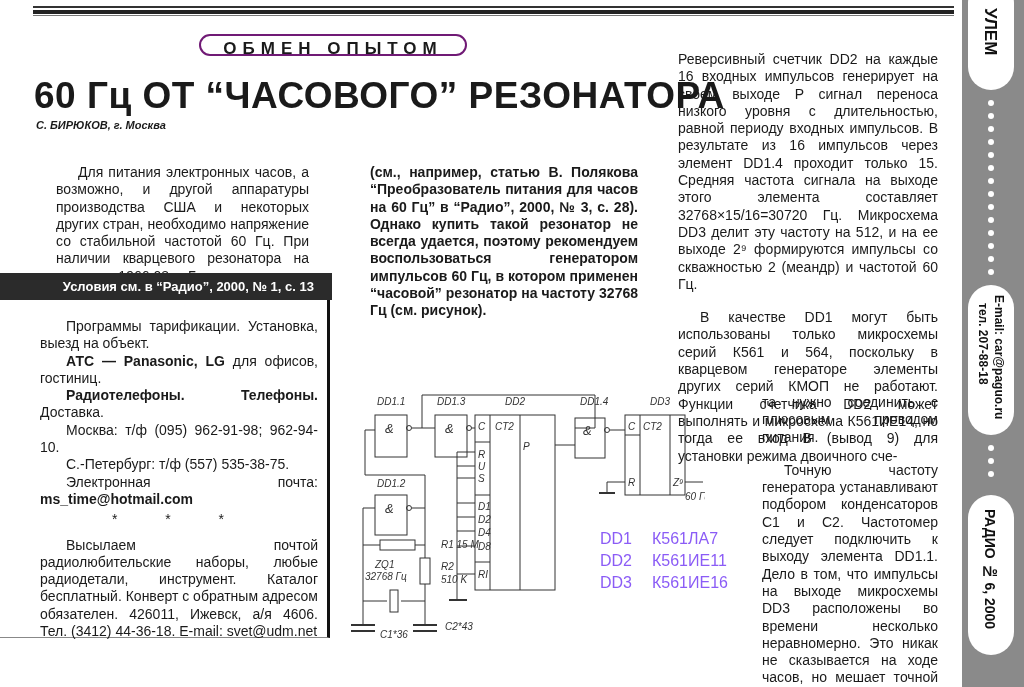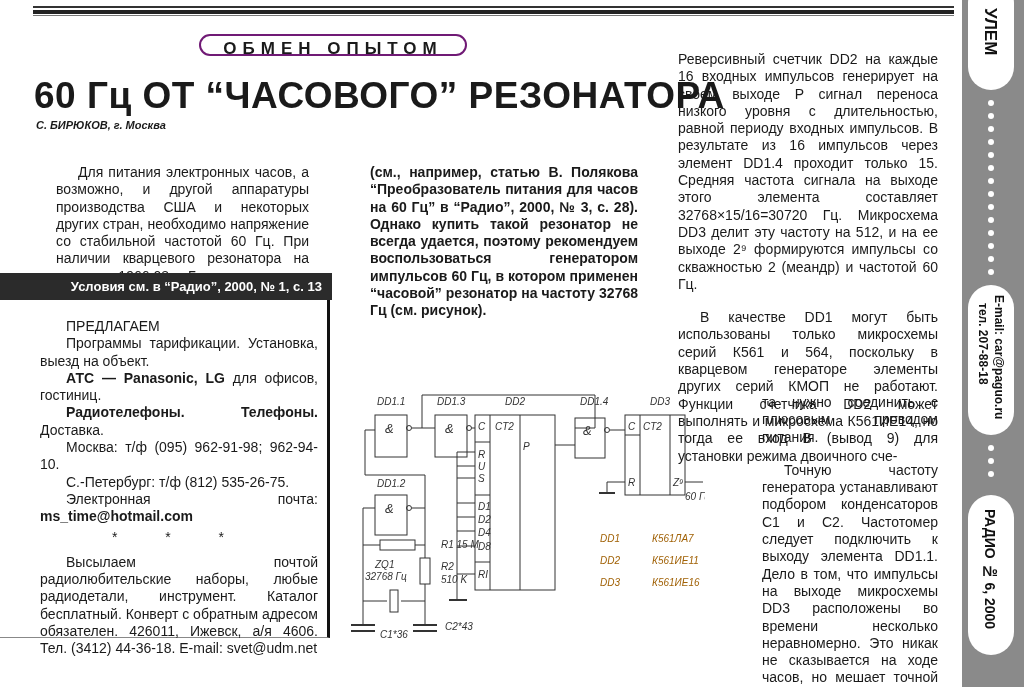--- a/index.html
+++ b/index.html
@@ -14,28 +14,28 @@
   .title { position:absolute; left:34px; top:75px; font-size:37px; font-weight:bold; letter-spacing:0.5px; white-space:nowrap; }
   .author { position:absolute; left:36px; top:119px; font-size:11px; font-weight:bold; font-style:italic; }
   .col { position:absolute; font-size:14px; line-height:17.3px; text-align:justify; }
   .col p { margin:16px; text-indent:22px; }
   .col p.noind { text-indent:0; }
   #col1 { left:40px; top:148px; width:285px; }
   #col2 { left:354px; top:148px; width:300px;font-weight:bold; }
   #col3 { left:662px; top:35px; width:292px; }
   #col3b { left:746px; top:378px; width:208px; }
   .banner { position:absolute; left:0; top:273px; width:332px; height:27px; background:#2b2b2b; color:#fff;
-            font-weight:bold; font-size:13px; line-height:27px; text-align:right; padding-right:10px; box-sizing:border-box; }
+            font-weight:bold; font-size:13px; line-height:27px; text-align:right; padding-right:18px; box-sizing:border-box; }
   .adbox { position:absolute; left:0; top:300px; width:330px; height:338px; border-right:3px solid #111; border-bottom:1px solid #888;
            box-sizing:border-box; }
   .adtext { position:absolute; left:40px; top:18px; width:278px; font-size:14px; line-height:17.3px; text-align:justify; }
   .adtext p { margin:0; text-indent:26px; }
   .stars { text-align:center; margin:3px 0 8px 0; letter-spacing:22px; }
   .schem { position:absolute; left:345px; top:390px; width:360px; height:250px; }
-  .legend { position:absolute; left:600px; top:528px; font-style:italic; font-size:10px; color:#a16207; line-height:22px; }
+  .legend { position:absolute; left:600px; top:528px; font-size:16px; color:#8b5cf6; line-height:22px; }
   .legend span { display:inline-block; width:52px; }
   .sidebar { position:absolute; left:962px; top:0; width:62px; height:687px; background:#8a8a8a; }
   .pill { position:absolute; left:6px; width:46px; background:#fff; border-radius:23px; }
   .vtext { position:absolute; writing-mode:vertical-rl; font-weight:bold; color:#111; }
   .dots { position:absolute; left:26px; width:6px; }
   .dots i { display:block; width:6px; height:6px; border-radius:3px; background:#fff; margin-bottom:7px; }
   .endmark { display:inline-block; width:10px; height:10px; background:#111; float:right; margin-top:4px; }
 </style>
 </head>
 <body>
@@ -49,26 +49,25 @@
 <div class="author">С. БИРЮКОВ, г. Москва</div>
 
 <div class="col" id="col1">
   <p>Для питания электронных часов, а возможно, и другой аппаратуры производства США и некоторых других стран, необходимо напряжение со стабильной частотой 60 Гц. При наличии кварцевого резонатора на частоту 1966,08 кГц получить его несложно</p>
 </div>
 
 <div class="banner">Условия см. в “Радио”, 2000, № 1, с. 13</div>
 
 <div class="adbox">
   <div class="adtext">
-    <p>ПРЕДЛАГАЕМ</p>
     <p>Программы тарификации. Установка, выезд на объект.</p>
     <p><b>АТС — Panasonic, LG</b><span> для офисов, гостиниц.</span></p>
     <p><b>Радиотелефоны. Телефоны.</b><span> Доставка.</span></p>
     <p>Москва: т/ф (095) 962-91-98; 962-94-10.</p>
-    <p>С.-Петербург: т/ф (812) 535-26-75.</p>
+    <p>С.-Петербург: т/ф (557) 535-38-75.</p>
     <p><span>Электронная почта: </span><b>ms_time@hotmail.com</b></p>
     <div class="stars">* * *</div>
     <p>Высылаем почтой радиолюбительские наборы, любые радиодетали, инструмент. Каталог бесплатный. Конверт с обратным адресом обязателен. 426011, Ижевск, а/я 4606. Тел. (3412) 44-36-18. E-mail: svet@udm.net</p>
   </div>
 </div>
 
 <div class="col" id="col2">
   <p class="noind"><span>(см., например, статью В. Полякова “Преобразователь питания для часов на 60 Гц” в “Радио”, 2000, № 3, с. 28). Однако купить такой резонатор не всегда удается, поэтому рекомендуем воспользоваться генератором импульсов 60 Гц, в котором применен “часовой” резонатор на частоту 32768 Гц (см. </span><b>рисунок</b><span>).</span></p>
 </div>
 

